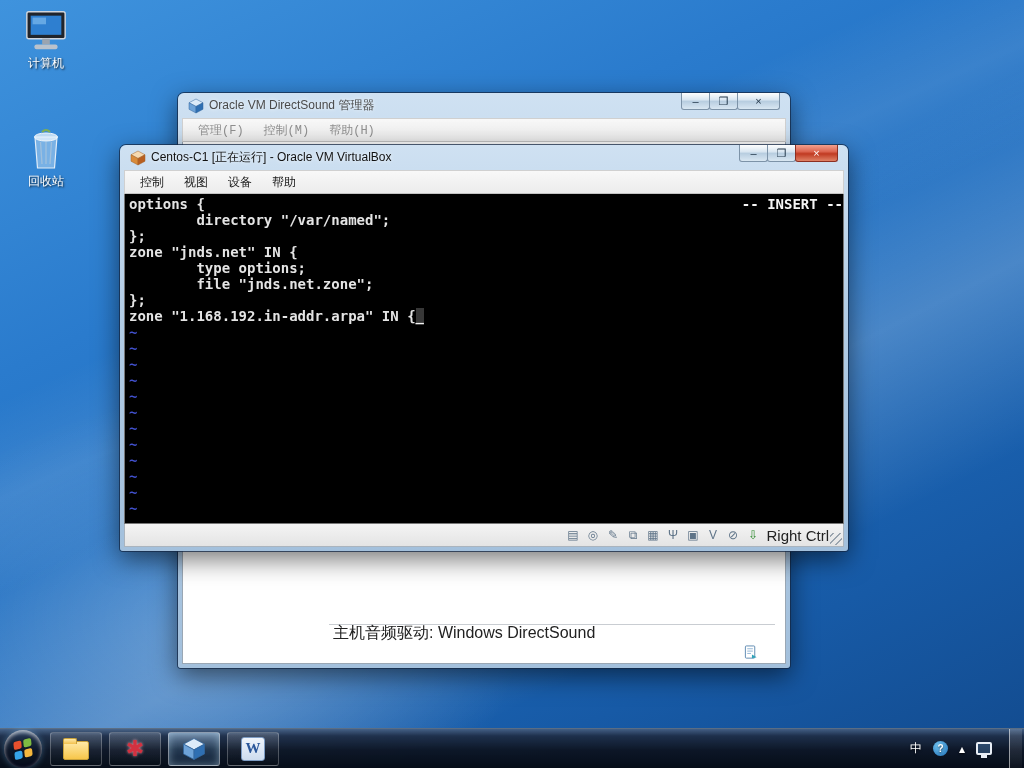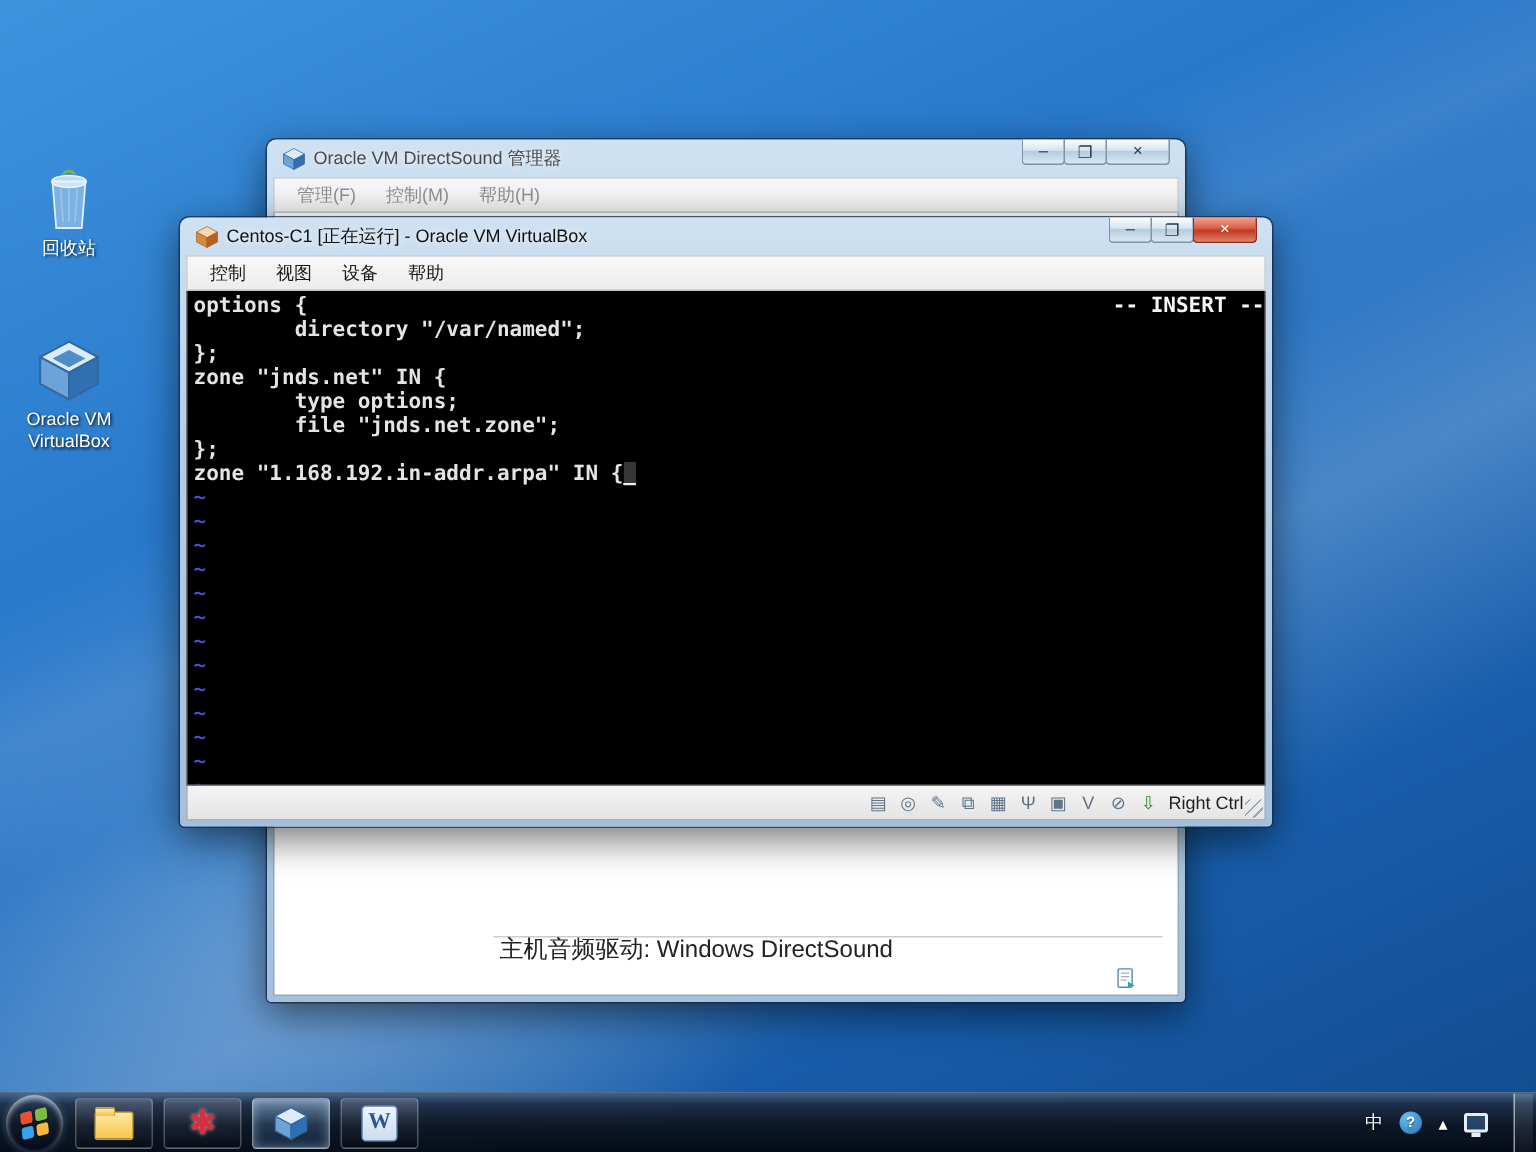--- a/index.html
+++ b/index.html
@@ -13,21 +13,21 @@
   .beam1 { width:1700px; height:340px; left:-300px; top:330px; transform:rotate(-27deg);
     background:linear-gradient(180deg, rgba(255,255,255,0) 0%, rgba(255,255,255,.20) 50%, rgba(255,255,255,0) 100%); }
   .beam2 { width:1700px; height:180px; left:-200px; top:120px; transform:rotate(-24deg);
     background:linear-gradient(180deg, rgba(255,255,255,0) 0%, rgba(255,255,255,.10) 50%, rgba(255,255,255,0) 100%); }
   .glow { position:absolute; left:-150px; top:380px; width:700px; height:500px; pointer-events:none;
     background:radial-gradient(ellipse at center, rgba(255,255,255,.22) 0%, rgba(255,255,255,0) 65%); }
 
   
   .desktop-icon { position:absolute; width:80px; text-align:center; cursor:pointer; }
   .di-computer { left:6px; top:8px; }
-  .di-recycle  { left:6px; top:110px; }
+  .di-recycle  { left:6px; top:126px; }
   .di-vbox     { left:2px; top:224px; width:88px; }
   .icon-art { width:48px; height:46px; margin:0 auto 2px; display:flex; align-items:center; justify-content:center; }
   .icon-label { color:#fff; font-size:12px; line-height:15px; text-shadow:1px 1px 2px rgba(0,0,0,.85); }
 
   
   .window { position:absolute; border-radius:6px 6px 3px 3px;
     background:linear-gradient(180deg,#cfe1f2 0%, #b3cde6 40%, #a3c0dc 100%);
     box-shadow:0 0 0 1px rgba(20,40,70,.75), 0 8px 26px rgba(0,0,0,.55);
     padding:0 4px 4px 4px; display:flex; flex-direction:column; }
   .titlebar { height:25px; display:flex; align-items:center; padding:0 2px 0 6px; position:relative; }
@@ -39,21 +39,21 @@
     font-size:11px; color:#1f3346; border:1px solid #7d93a8; border-top:none;
     background:linear-gradient(180deg,#fdfefe 0%, #d6e4f0 45%, #b6ccdf 50%, #d9e7f2 100%);
     border-radius:0 0 3px 3px; margin-left:-1px; cursor:pointer; }
   .cap.close { width:43px; }
   .active-win .cap.close { color:#fff; border-color:#8c2f22;
     background:linear-gradient(180deg,#f2a08d 0%, #dd6752 40%, #c03a22 55%, #e08266 100%); }
 
   .menubar { height:24px; background:linear-gradient(180deg,#f8f8f8,#ececec);
     border:1px solid #d0d0d0; border-bottom:1px solid #c4c4c4;
     display:flex; align-items:center; padding:0 6px; gap:2px; }
-  .menu-item { padding:14px 9px; font-size:12px; color:#1a1a1a; cursor:pointer; border-radius:2px; }
+  .menu-item { padding:14px 9px; font-size:12px; color:#1a1a1a; cursor:pointer; border-radius:2px;font-family:Liberation Mono, monospace; }
   .menubar.grayed .menu-item { color:#8f8f8f; }
 
   
   .manager { left:178px; top:93px; width:612px; height:575px; z-index:1; }
   .mgr-content { flex:1; background:#ffffff; border:1px solid #9aa7b4; border-top:none; position:relative; overflow:hidden; }
   .mgr-divider { position:absolute; left:146px; right:10px; bottom:38px; border-bottom:1px solid #c9cdd2; }
   .mgr-audio-row { position:absolute; left:150px; bottom:19px; font-size:16px; color:#222; white-space:nowrap; }
   .mgr-corner-ico { position:absolute; right:26px; bottom:3px; width:16px; height:15px; }
 
   
@@ -66,21 +66,21 @@
   .term-line.tilde { color:#4150cc; }
   .cursor { color:#f2f2f2; background:rgba(220,220,220,.25); }
   .term-mode { white-space:pre; height:16px; color:#f5f5f5; }
 
   .vm-statusbar { height:23px; background:linear-gradient(180deg,#f4f4f4,#e4e4e4);
     border:1px solid #aab4be; border-top:none; display:flex; align-items:center;
     justify-content:flex-end; padding:0 14px 0 6px; gap:4px; position:relative; }
   .status-icon { width:17px; height:17px; display:flex; align-items:center; justify-content:center;
     font-size:12px; color:#5f7488; cursor:pointer; border-radius:2px; }
   .status-icon.accent { color:#2e8b2e; }
-  .host-key-label { font-size:12px; color:#222; margin-left:1px; white-space:nowrap; }
+  .host-key-label { font-size:15px; color:#222; margin-left:1px; white-space:nowrap; }
   .resize-grip { position:absolute; right:1px; bottom:1px; width:12px; height:12px; cursor:nwse-resize;
     background:repeating-linear-gradient(135deg, transparent 0 2px, #9aa4ae 2px 3px, transparent 3px 5px); }
 
   
   .taskbar { position:absolute; left:0; right:0; bottom:0; height:40px; z-index:10;
     background:linear-gradient(180deg, rgba(70,95,130,.92) 0%, rgba(30,45,70,.94) 18%, rgba(12,20,34,.96) 55%, rgba(5,10,20,.97) 100%);
     border-top:1px solid rgba(160,190,220,.55); display:flex; align-items:center; }
   .start-orb { width:38px; height:38px; border-radius:50%; margin:0 8px 0 4px; position:relative; cursor:pointer;
     background:radial-gradient(circle at 35% 30%, #9fdcf8 0%, #4goals 0), radial-gradient(circle at 35% 30%, #9fdcf8 0%, #3c9bd9 40%, #14568f 80%, #0b3a66 100%);
     box-shadow:inset 0 2px 4px rgba(255,255,255,.7), inset 0 -3px 6px rgba(0,0,30,.55), 0 0 6px rgba(120,200,255,.35); }
@@ -121,44 +121,45 @@
   svg { display:block; }
 </style>
 </head>
 <body>
 
 <div class="desktop">
   <div class="beam beam1"></div>
   <div class="beam beam2"></div>
   <div class="glow"></div>
 
+  <div class="desktop-icon di-computer">
+    <div class="icon-art">
+      <svg viewBox="0 0 48 44" width="46" height="44">
+        <rect x="4" y="2" width="40" height="28" rx="2" fill="#20242b" stroke="#cfd6df" stroke-width="1.5"></rect>
+        <rect x="8" y="6" width="32" height="20" fill="#2e7fd0"></rect>
+        <rect x="10" y="8" width="14" height="7" fill="#7db9ec" opacity=".7"></rect>
+        <rect x="20" y="30" width="8" height="6" fill="#9aa4b0"></rect>
+        <rect x="12" y="36" width="24" height="5" rx="2" fill="#b9c2cc"></rect>
+      </svg>
+    </div>
+    <div class="icon-label">计算机</div>
+  </div>
 
   <div class="desktop-icon di-recycle">
     <div class="icon-art">
       <svg viewBox="0 0 40 46" width="40" height="46">
         <path d="M9 11 L31 11 L28.5 42 L11.5 42 Z" fill="rgba(205,228,248,.45)" stroke="#e2edf8" stroke-width="1.2"></path>
         <ellipse cx="20" cy="11" rx="11.5" ry="4" fill="rgba(235,245,252,.75)" stroke="#eef5fb"></ellipse>
         <path d="M14.5 16 L16 38 M20 16 L20 38 M25.5 16 L24 38" stroke="#9fc0de" stroke-width="1.3" fill="none"></path>
         <path d="M16 6 q4 -4 8 0" stroke="#7fae52" stroke-width="2" fill="none"></path>
       </svg>
     </div>
     <div class="icon-label">回收站</div>
   </div>
 
-  <div class="desktop-icon di-vbox">
-    <div class="icon-art">
-      <svg viewBox="0 0 32 32" width="44" height="44">
-        <polygon points="16,2 30,9.5 16,17 2,9.5" fill="#dcebf9" stroke="#33679e" stroke-width="1"></polygon>
-        <polygon points="2,9.5 16,17 16,30 2,22.5" fill="#6ea3d8" stroke="#33679e" stroke-width="1"></polygon>
-        <polygon points="30,9.5 16,17 16,30 30,22.5" fill="#2f6fb2" stroke="#33679e" stroke-width="1"></polygon>
-        <polygon points="16,6 24,10.2 16,14.4 8,10.2" fill="#4f8cc9"></polygon>
-      </svg>
-    </div>
-    <div class="icon-label">Oracle VM VirtualBox</div>
-  </div>
 
   <div class="window manager inactive">
     <div class="titlebar">
       <span class="win-ico">
         <svg viewBox="0 0 32 32" width="16" height="16">
           <polygon points="16,2 30,9.5 16,17 2,9.5" fill="#dcebf9" stroke="#33679e"></polygon>
           <polygon points="2,9.5 16,17 16,30 2,22.5" fill="#6ea3d8" stroke="#33679e"></polygon>
           <polygon points="30,9.5 16,17 16,30 30,22.5" fill="#2f6fb2" stroke="#33679e"></polygon>
         </svg>
       </span>

